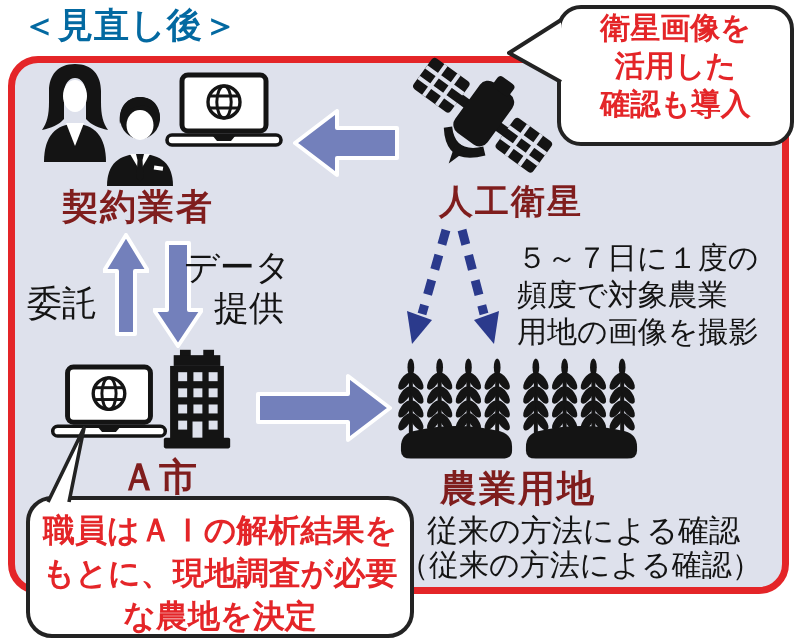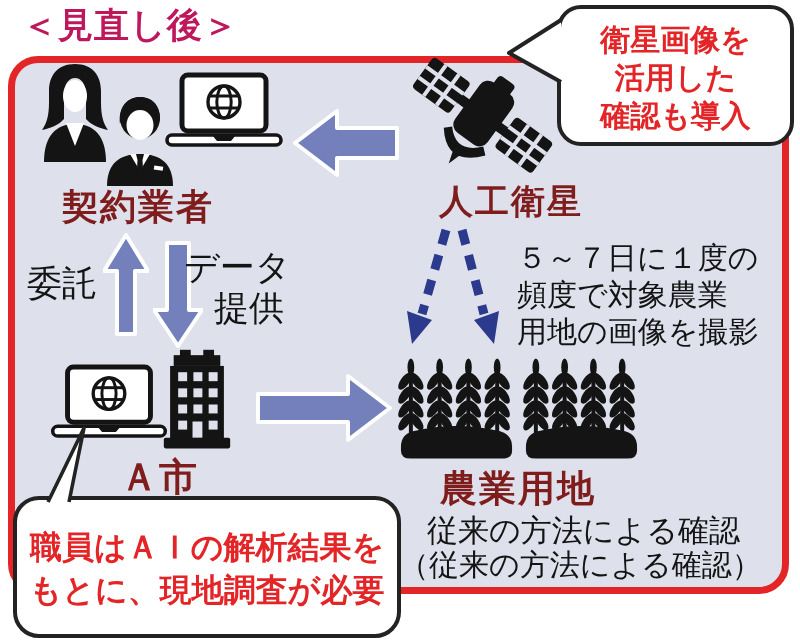--- a/index.html
+++ b/index.html
@@ -2,46 +2,46 @@
 <html><head>
 <meta charset="utf-8">
 <style>
   html,body{margin:0;padding:0;}
   body{
     width:800px;height:640px;position:relative;background:#ffffff;overflow:hidden;
     font-family:"Liberation Sans","DejaVu Sans",sans-serif;
   }
   .abs{position:absolute;}
   .title{
-    left:22px;top:2px;font-size:35px;font-weight:bold;color:#be185d;letter-spacing:1px;z-index:4;
+    left:22px;top:2px;font-size:35px;font-weight:bold;color:#0369a1;letter-spacing:1px;z-index:4;
   }
   .main-box{
     left:8px;top:56px;width:781px;height:538px;box-sizing:border-box;
     border:7px solid #e42528;border-radius:30px;background:#dee1ec;z-index:1;
   }
   .navy-label{font-weight:bold;color:#7f1d1d;z-index:3;}
   .ink-label{color:#141414;z-index:3;}
   .lbl-contractor{left:62px;top:183px;font-size:36px;letter-spacing:2px;}
   .lbl-satellite{left:423px;top:179px;font-size:34px;letter-spacing:2px;margin-left:16px;}
   .lbl-city{left:120px;top:452px;font-size:38px;letter-spacing:1px;}
   .lbl-farmland{left:440px;top:464px;font-size:37px;letter-spacing:2px;}
-  .lbl-consign{left:27px;top:260px;font-size:35px;}
+  .lbl-consign{left:27px;top:280px;font-size:35px;}
   .lbl-data{left:184px;top:246px;font-size:35px;line-height:41px;}
   .lbl-data .l2{display:block;padding-left:30px;}
   .freq-text{left:517px;top:239px;font-size:30px;line-height:37px;}
   .freq-text span{display:block;}
   .farm-desc1{left:427px;top:510px;font-size:31px;}
   .farm-desc2{left:399px;top:545px;font-size:30px;}
   .bubble{
     background:#ffffff;border:4px solid #232323;box-sizing:border-box;z-index:5;
     color:#e42528;font-weight:bold;text-align:center;
   }
   .bubble span{display:block;}
-  .bubble-top{left:557px;top:5px;width:237px;height:141px;border-radius:24px;font-size:30px;line-height:38px;padding-top:12px;}
-  .bubble-bottom{left:13px;top:496px;width:388px;height:142px;border-radius:26px;font-size:32px;line-height:43px;padding-top:26px;}
+  .bubble-top{left:557px;top:5px;width:237px;height:141px;border-radius:24px;font-size:30px;line-height:38px;}
+  .bubble-bottom{left:26px;top:496px;width:388px;height:142px;border-radius:26px;font-size:32px;line-height:43px;padding-top:9px;}
   .tail{z-index:6;}
   svg{display:block;}
   .z2{z-index:2;}
 </style>
 </head>
 <body>
 
 <svg class="abs" width="0" height="0" aria-hidden="true">
   <defs>
     <g id="laptop">
@@ -208,16 +208,17 @@
   </g>
 </svg>
 
 <div class="abs navy-label lbl-farmland">農業用地</div>
 <div class="abs ink-label farm-desc1">従来の方法による確認</div>
 <div class="abs ink-label farm-desc2">（従来の方法による確認）</div>
 
 <div class="abs bubble bubble-bottom">
   <span>職員はＡＩの解析結果を</span>
   <span>もとに、現地調査が必要</span>
+  <span>な農地を決定</span>
 </div>
 <svg class="abs tail" style="left:38px;top:424px;" width="64" height="80" viewBox="0 0 64 80">
   <path d="M10 78 L46 4 L31 78" fill="#ffffff" stroke="#232323" stroke-width="3.6" stroke-linejoin="round"></path>
 </svg>
 
 </body></html>

